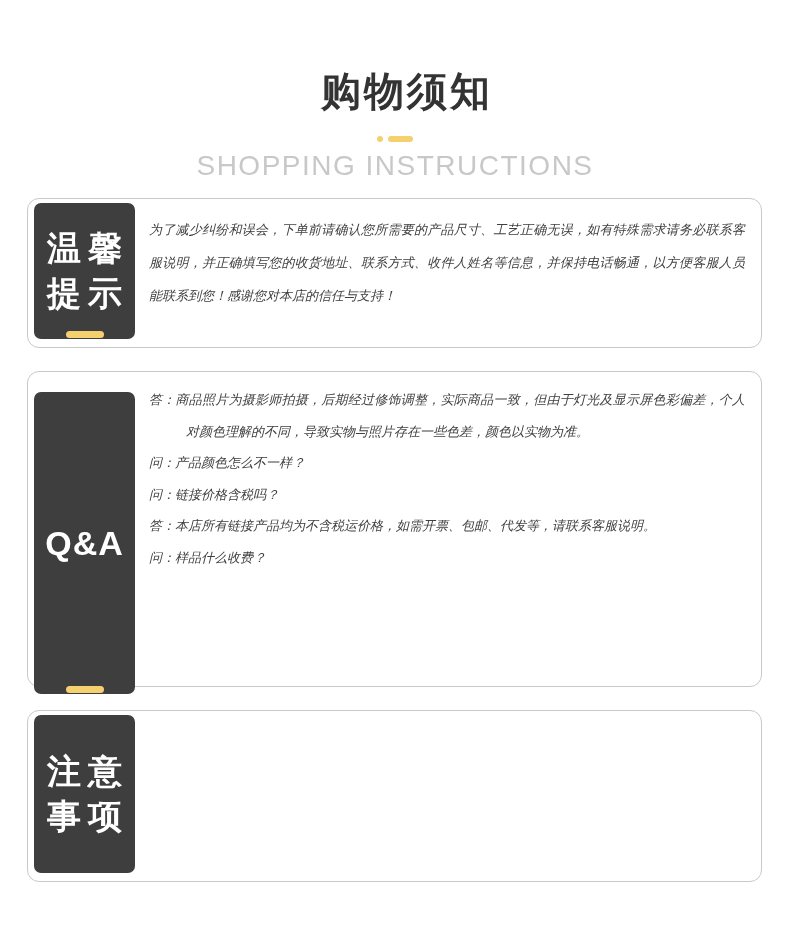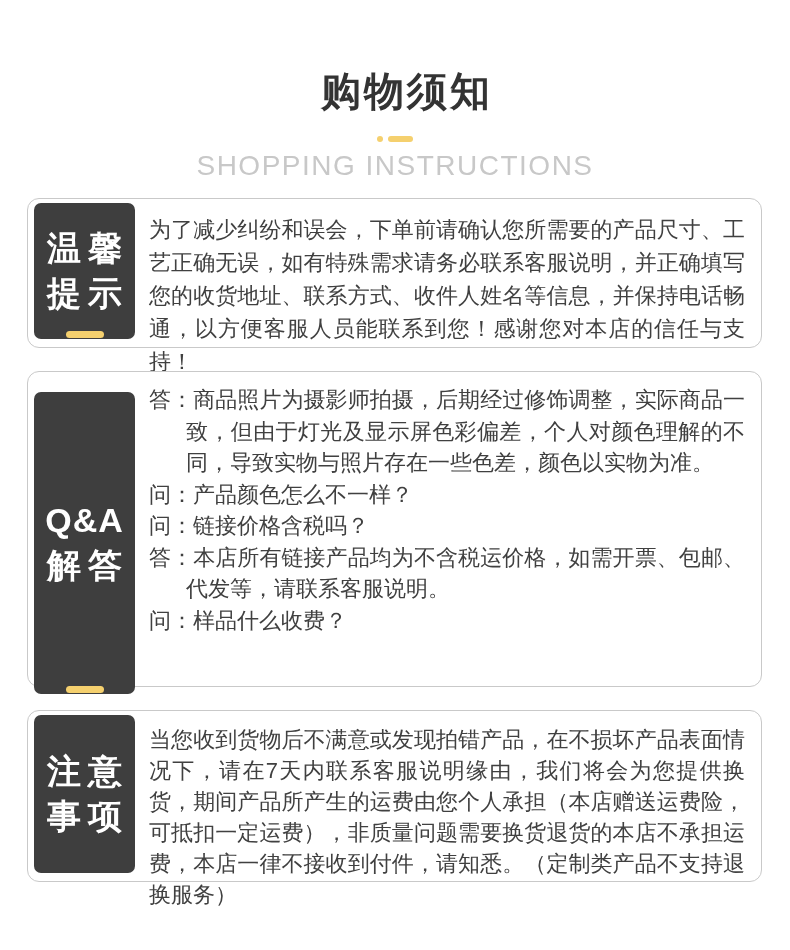--- a/index.html
+++ b/index.html
@@ -31,21 +31,21 @@
   .s2 .labelbox{height:302px;margin-top:16px;}
   .s3 .labelbox{height:158px;}
   .lab{color:#ffffff;font-weight:bold;font-size:34px;line-height:45px;white-space:nowrap;}
   .lab.cjk{letter-spacing:7px;padding-left:7px;}
   .lab.latin{letter-spacing:1px;}
   .pill{position:absolute;bottom:1px;left:50%;transform:translateX(-50%);
         width:38px;height:7px;border-radius:4px;background:var(--accent-yellow,#f5d06e);}
 
   
   .content{position:absolute;left:121px;right:16px;color:var(--text,#404040);
-           font-size:22px;text-align:justify;}
+           font-size:13px;text-align:justify;font-style:italic;}
   .content p{margin:0;}
   .s1 .content{top:14px;line-height:33px;}
   .s2 .content{top:12px;line-height:31.5px;}
   .s3 .content{top:13px;line-height:31px;}
   .hang{padding-left:37px;text-indent:-37px;}
 </style>
 </head>
 <body>
 
 <div class="page">
@@ -66,35 +66,31 @@
       <span class="pill"></span>
     </div>
     <div class="content">
       <p>为了减少纠纷和误会，下单前请确认您所需要的产品尺寸、工艺正确无误，如有特殊需求请务必联系客服说明，并正确填写您的收货地址、联系方式、收件人姓名等信息，并保持电话畅通，以方便客服人员能联系到您！感谢您对本店的信任与支持！</p>
     </div>
   </section>
 
   <section class="card s2">
     <div class="labelbox">
       <span class="lab latin">Q&amp;A</span>
-      <span class="lab cjk">解答</span>
       <span class="pill"></span>
     </div>
     <div class="content">
       <p class="hang">答：商品照片为摄影师拍摄，后期经过修饰调整，实际商品一致，但由于灯光及显示屏色彩偏差，个人对颜色理解的不同，导致实物与照片存在一些色差，颜色以实物为准。</p>
       <p class="hang">问：产品颜色怎么不一样？</p>
       <p class="hang">问：链接价格含税吗？</p>
       <p class="hang">答：本店所有链接产品均为不含税运价格，如需开票、包邮、代发等，请联系客服说明。</p>
       <p class="hang">问：样品什么收费？</p>
     </div>
   </section>
 
   <section class="card s3">
     <div class="labelbox">
       <span class="lab cjk">注意</span>
       <span class="lab cjk">事项</span>
     </div>
-    <div class="content">
-      <p>当您收到货物后不满意或发现拍错产品，在不损坏产品表面情况下，请在7天内联系客服说明缘由，我们将会为您提供换货，期间产品所产生的运费由您个人承担（本店赠送运费险，可抵扣一定运费），非质量问题需要换货退货的本店不承担运费，本店一律不接收到付件，请知悉。（定制类产品不支持退换服务）</p>
-    </div>
   </section>
 
 </div>
 
 </body></html>

